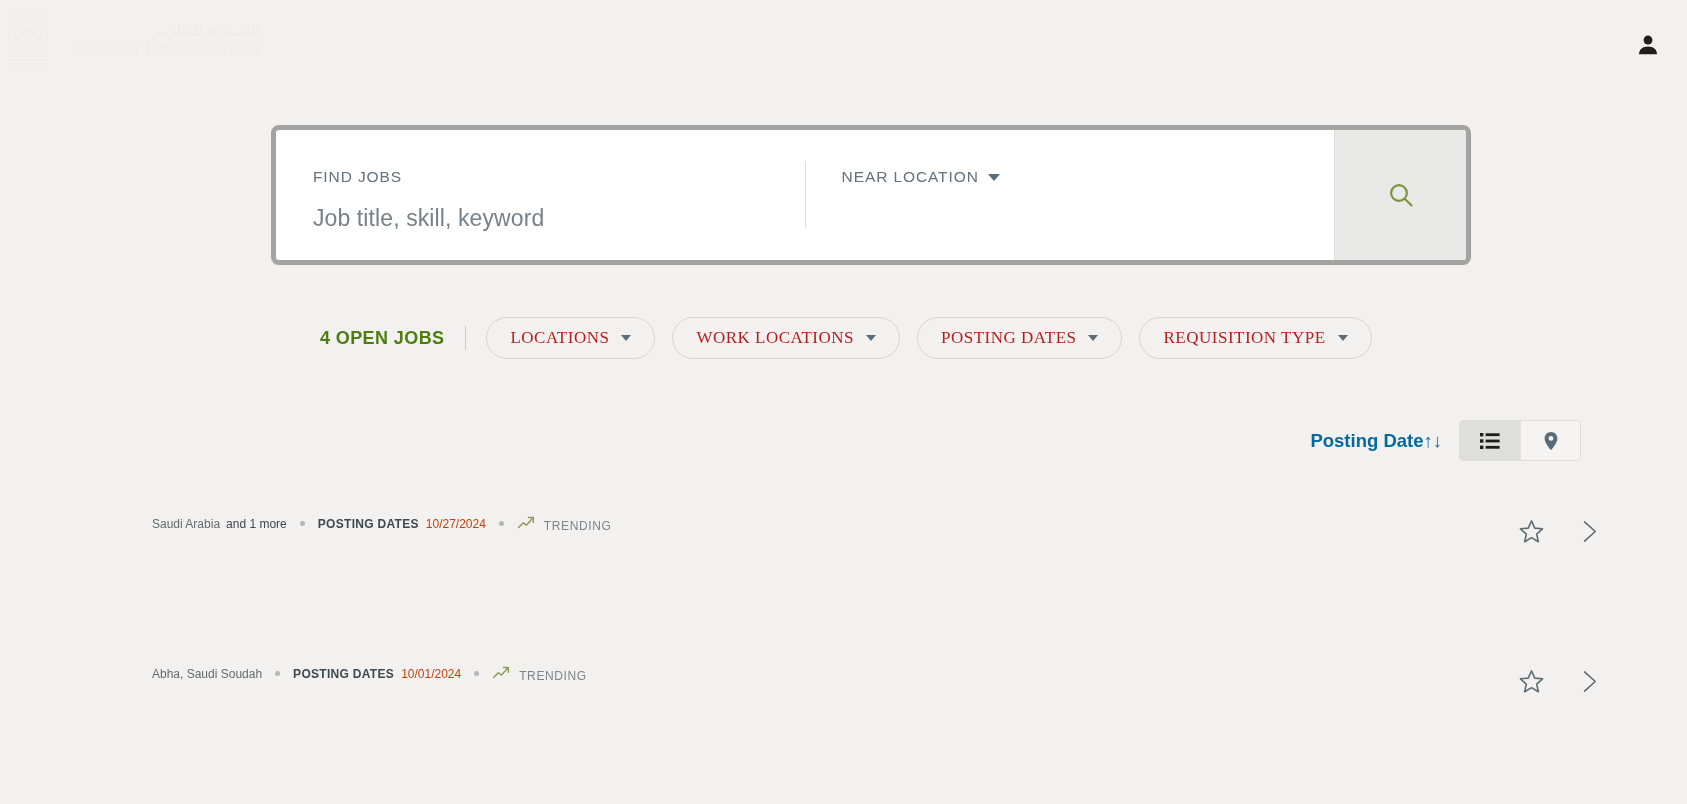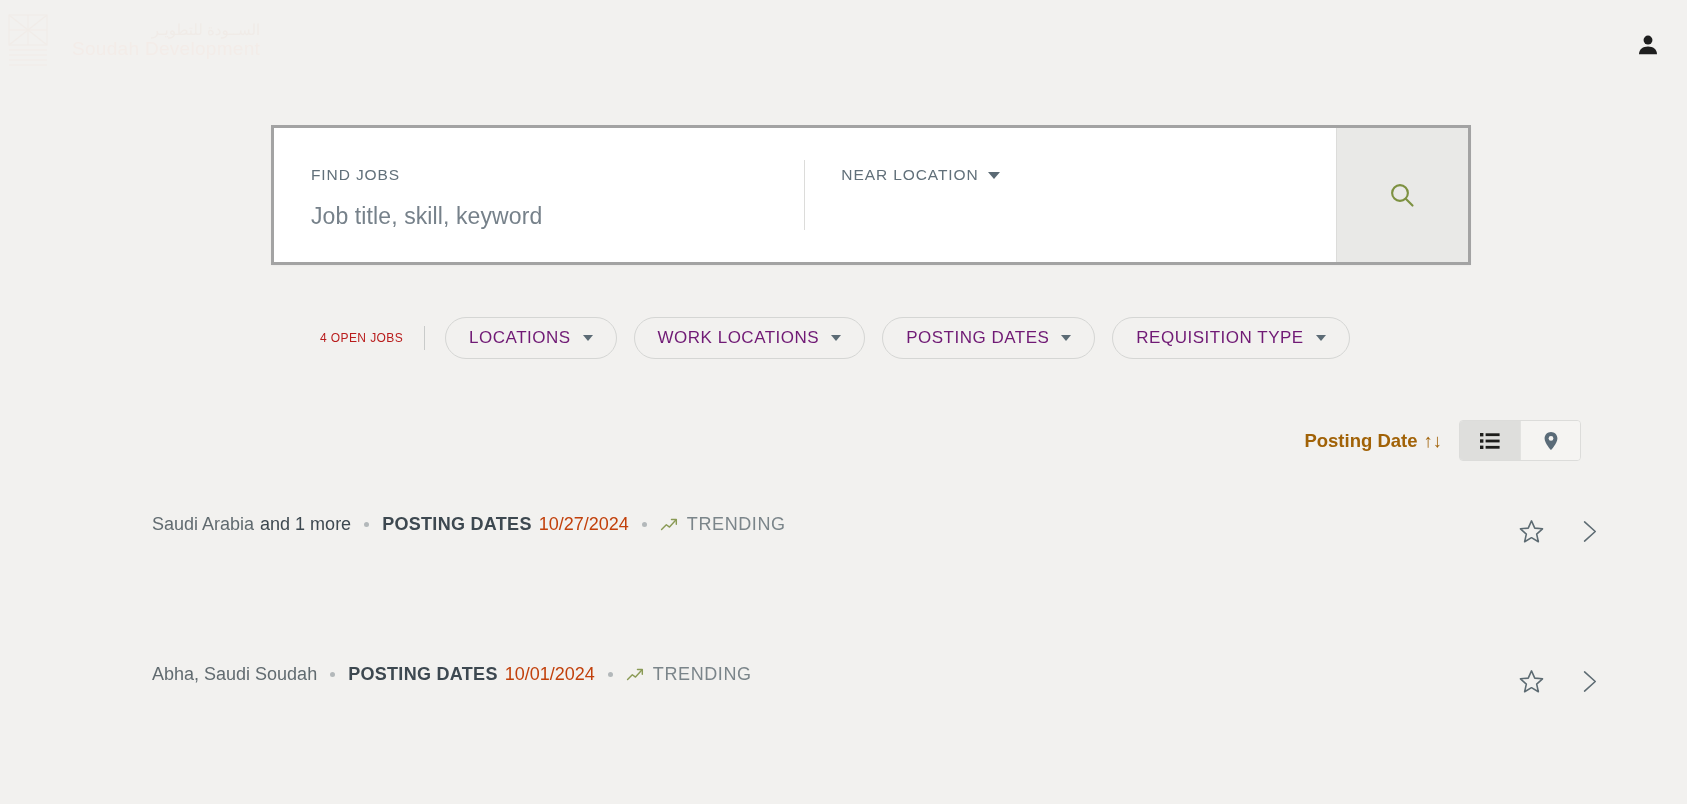--- a/index.html
+++ b/index.html
@@ -79,22 +79,22 @@
   }
 
   
   .searchbar {
     position: absolute;
     left: 271px;
     top: 125px;
     width: 1200px;
     height: 140px;
     background: #ffffff;
-    border: 3px solid #a3a3a3;
-    border-radius: 0;
+    border: 5px solid #a3a3a3;
+    border-radius: 8px;
     display: flex;
     overflow: hidden;
     box-shadow: 0 1px 2px rgba(0,0,0,0.03);
   }
 
   .search-field {
     position: relative;
     height: 100%;
     padding: 38px 0 0 37px;
     display: flex;
@@ -160,23 +160,23 @@
     position: absolute;
     left: 320px;
     top: 317px;
     height: 42px;
     display: flex;
     align-items: center;
     gap: 0;
   }
 
   .open-jobs {
-    font-size: 12px;
-    font-weight: normal;
-    color: #b91c1c;
+    font-size: 18px;
+    font-weight: bold;
+    color: #4d7c0f;
     letter-spacing: 0.4px;
     white-space: nowrap;
   }
 
   .vdivider {
     width: 1px;
     height: 24px;
     background: #c9cbca;
     margin: 0 20px 0 21px;
   }
@@ -185,25 +185,25 @@
     height: 42px;
     padding: 0 23px;
     border: 1px solid #d5d6d4;
     border-radius: 21px;
     background: transparent;
     display: flex;
     align-items: center;
     gap: 12px;
     font-size: 17px;
     letter-spacing: 0.5px;
-    color: #701a75;
+    color: #b91c1c;
     cursor: pointer;
     margin-right: 17px;
     white-space: nowrap;
-    font-family: Liberation Sans, sans-serif;
+    font-family: Liberation Serif, serif;
   }
 
   .pill .caret-down {
     border-top-color: #5c6b75;
     border-left-width: 5px;
     border-right-width: 5px;
     border-top-width: 6px;
   }
 
   
@@ -212,24 +212,24 @@
     right: 106px;
     top: 420px;
     display: flex;
     align-items: center;
     gap: 17px;
   }
 
   .sort-btn {
     display: flex;
     align-items: center;
-    gap: 6px;
+    gap: 0;
     font-size: 18.5px;
     font-weight: bold;
-    color: #a16207;
+    color: #0369a1;
     cursor: pointer;
     background: none;
     border: none;
     font-family: "Liberation Sans", sans-serif;
     white-space: nowrap;
   }
 
   .view-toggle {
     display: flex;
     border: 1px solid #dcdcda;
@@ -272,21 +272,21 @@
     font-weight: 400;
     color: #1d1d1b;
     letter-spacing: 0.1px;
     line-height: 1.2;
     margin-bottom: 14px;
   }
 
   .job-meta {
     display: flex;
     align-items: center;
-    font-size: 18px;
+    font-size: 12px;
     color: #616b70;
     gap: 0;
     flex-wrap: nowrap;
     white-space: nowrap;
   }
 
   .meta-loc { color: #616b70; }
   .meta-loc-more { font-weight: normal; color: #3d4850; margin-left: 6px; }
 
   .dot-sep {

